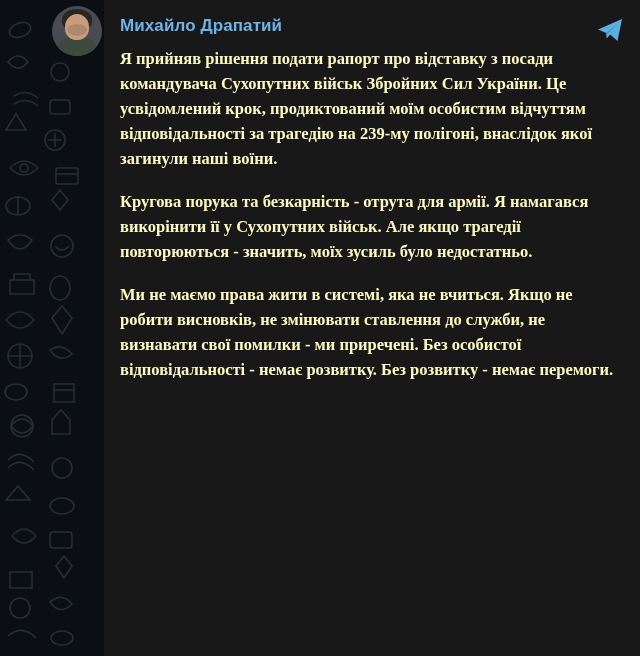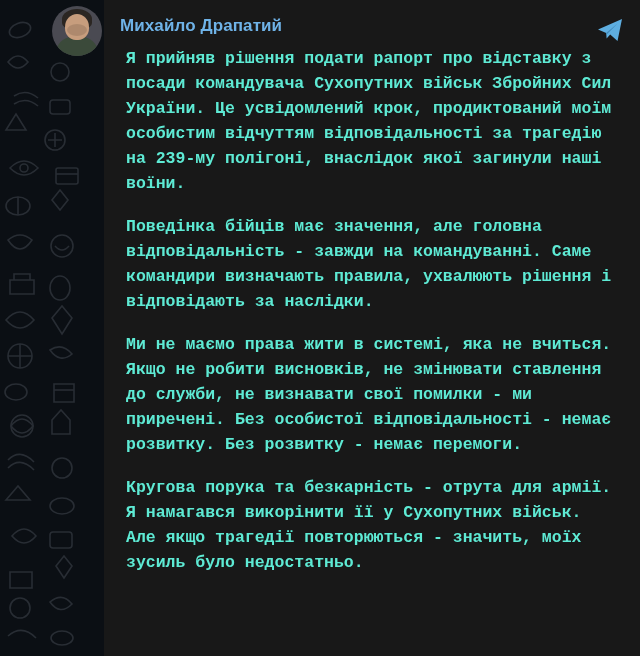--- a/index.html
+++ b/index.html
@@ -96,25 +96,25 @@
     padding: 16px 22px 14px 16px;
   }
   .sender {
     color: #6fb3e8;
     font-size: 17px;
     font-weight: bold;
     margin: 0 0 10px 0;
     letter-spacing: 0.1px;
   }
   .para {
-    color: #5eead4;
+    color: #fef9c3;
     font-size: 16.5px;
     line-height: 25px;
-    margin: 0 0 18px 6px;
-    font-family: Liberation Mono, monospace;
+    margin: 0 0 18px 0;
+    font-family: Liberation Serif, serif;
     font-weight: 600;
   }
   .para:last-of-type {
     margin-bottom: 0;
   }
 
   
   .tg-icon {
     position: absolute;
     right: 16px;
@@ -192,19 +192,18 @@
     <div class="tg-icon">
       <svg width="28" height="28" viewBox="0 0 28 28" xmlns="http://www.w3.org/2000/svg">
         <path d="M2 13.5 L26 3 L21.5 25 L14.2 18.6 L10.6 22.4 L10.2 16.9 Z" fill="#5eaee0"></path>
         <path d="M10.2 16.9 L21.6 7.6 L10.6 18.4 Z" fill="#3f87b8"></path>
       </svg>
     </div>
 
     <div class="sender">Михайло Драпатий</div>
 
     <p class="para">Я прийняв рішення подати рапорт про відставку з посади командувача Сухопутних військ Збройних Сил України. Це усвідомлений крок, продиктований моїм особистим відчуттям відповідальності за трагедію на 239-му полігоні, внаслідок якої загинули наші воїни.</p>
-    <p class="para">Поведінка бійців має значення, але головна відповідальність - завжди на командуванні. Саме командири визначають правила, ухвалюють рішення і відповідають за наслідки.</p>
+    <p class="para">Кругова порука та безкарність - отрута для армії. Я намагався викорінити її у Сухопутних військ. Але якщо трагедії повторюються - значить, моїх зусиль було недостатньо.</p>
     <p class="para">Ми не маємо права жити в системі, яка не вчиться. Якщо не робити висновків, не змінювати ставлення до служби, не визнавати свої помилки - ми приречені. Без особистої відповідальності - немає розвитку. Без розвитку - немає перемоги.</p>
-    <p class="para">Кругова порука та безкарність - отрута для армії. Я намагався викорінити її у Сухопутних військ. Але якщо трагедії повторюються - значить, моїх зусиль було недостатньо.</p>
 
   </div>
 
 </div>
 
 </body></html>

